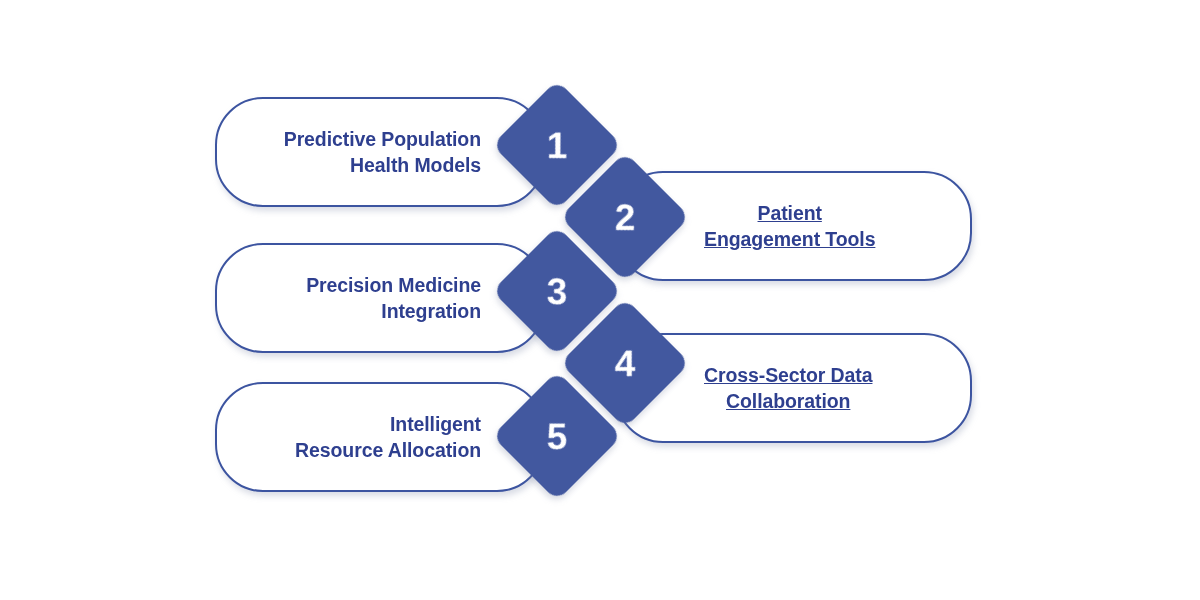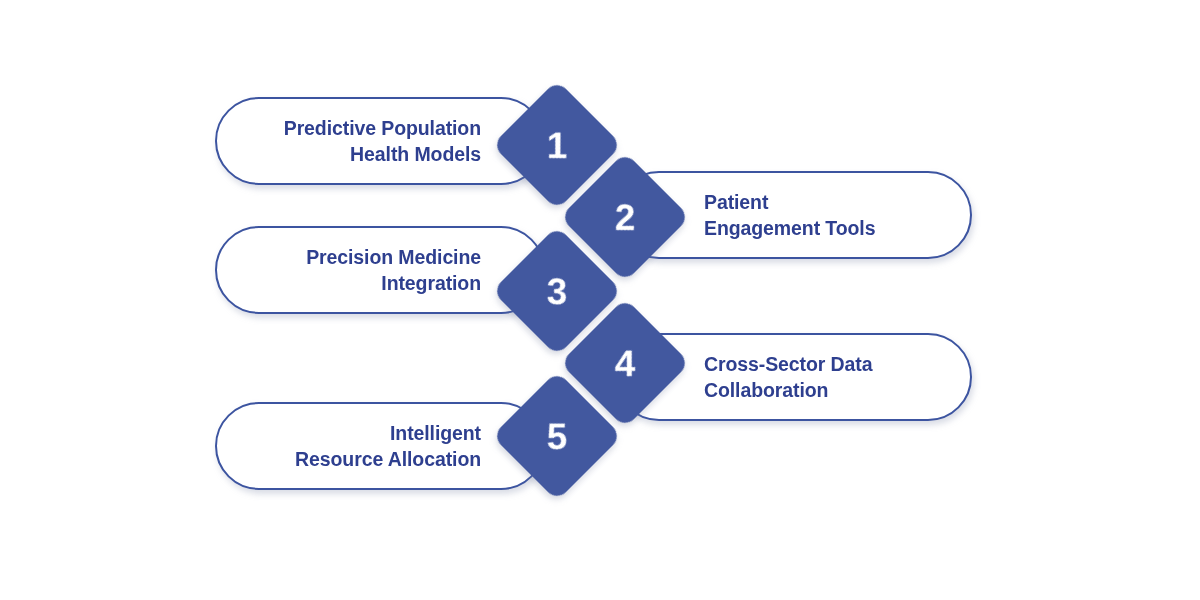--- a/index.html
+++ b/index.html
@@ -19,21 +19,21 @@
     position: relative;
     width: 1200px;
     height: 600px;
     background: #ffffff;
   }
 
   
   .pill {
     position: absolute;
     box-sizing: border-box;
-    height: 88px;
+    height: 110px;
     background: #ffffff;
     border: 2px solid #3c54a0;
     border-radius: 48px;
     display: flex;
     align-items: center;
     filter: drop-shadow(2px 4px 3px rgba(120,128,160,0.28));
     z-index: 1;
   }
   .pill-left {
     left: 215px;
@@ -50,21 +50,21 @@
 
   .pill-label {
     color: #2e3f8f;
     font-size: 19.5px;
     font-weight: bold;
     line-height: 1.35;
     letter-spacing: -0.1px;
     white-space: pre-line;
   }
   .pill-left .pill-label  { text-align: right; }
-  .pill-right .pill-label { text-align: left; }
+  .pill-right .pill-label { text-align: center; text-decoration: underline; }
 
   
   .diamond {
     position: absolute;
     width: 92px;
     height: 92px;
     background: #42589f;
     border-radius: 13px;
     transform: rotate(45deg);
     z-index: 3;
@@ -100,37 +100,37 @@
   </div>
 
   <div class="pill pill-right" style="top:171px;">
     <span class="pill-label">Patient
 Engagement Tools</span>
   </div>
   <div class="diamond" style="left:579px; top:171px;">
     <span class="diamond-num">2</span>
   </div>
 
-  <div class="pill pill-left" style="top:226px;">
+  <div class="pill pill-left" style="top:243px;">
     <span class="pill-label">Precision Medicine
 Integration</span>
   </div>
   <div class="diamond" style="left:511px; top:245px;">
     <span class="diamond-num">3</span>
   </div>
 
   <div class="pill pill-right" style="top:333px;">
     <span class="pill-label">Cross-Sector Data
 Collaboration</span>
   </div>
   <div class="diamond" style="left:579px; top:317px;">
     <span class="diamond-num">4</span>
   </div>
 
-  <div class="pill pill-left" style="top:402px;">
+  <div class="pill pill-left" style="top:382px;">
     <span class="pill-label">Intelligent
 Resource Allocation</span>
   </div>
   <div class="diamond" style="left:511px; top:390px;">
     <span class="diamond-num">5</span>
   </div>
 
 </div>
 
 </body></html>

